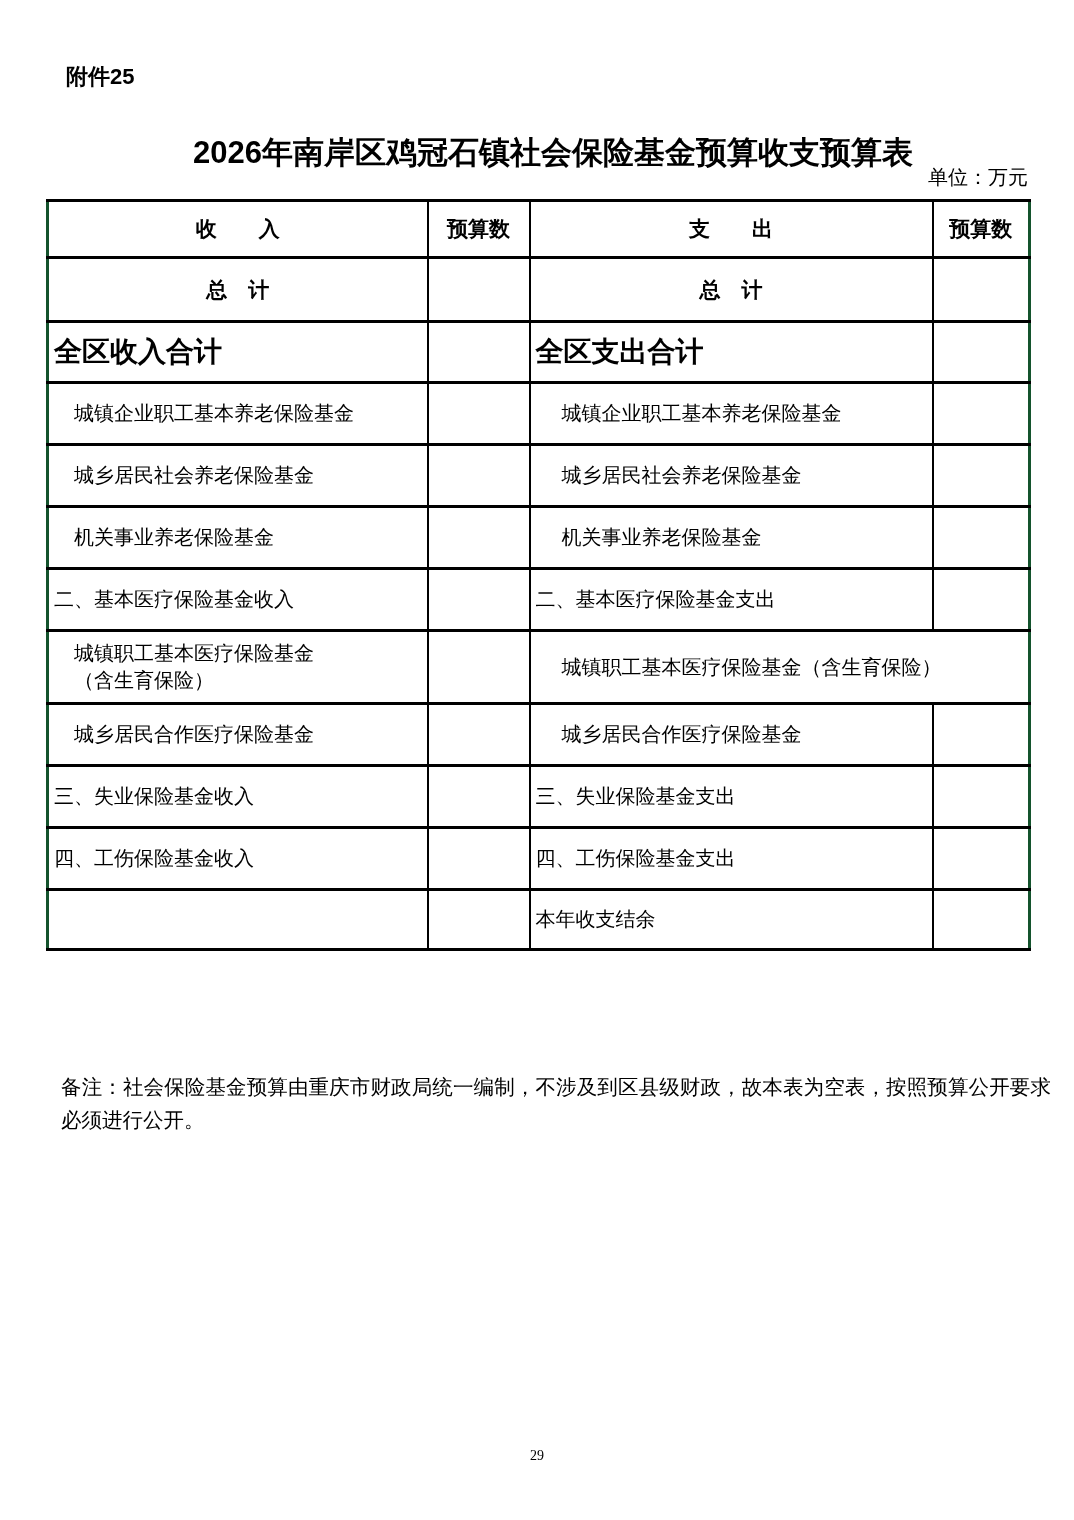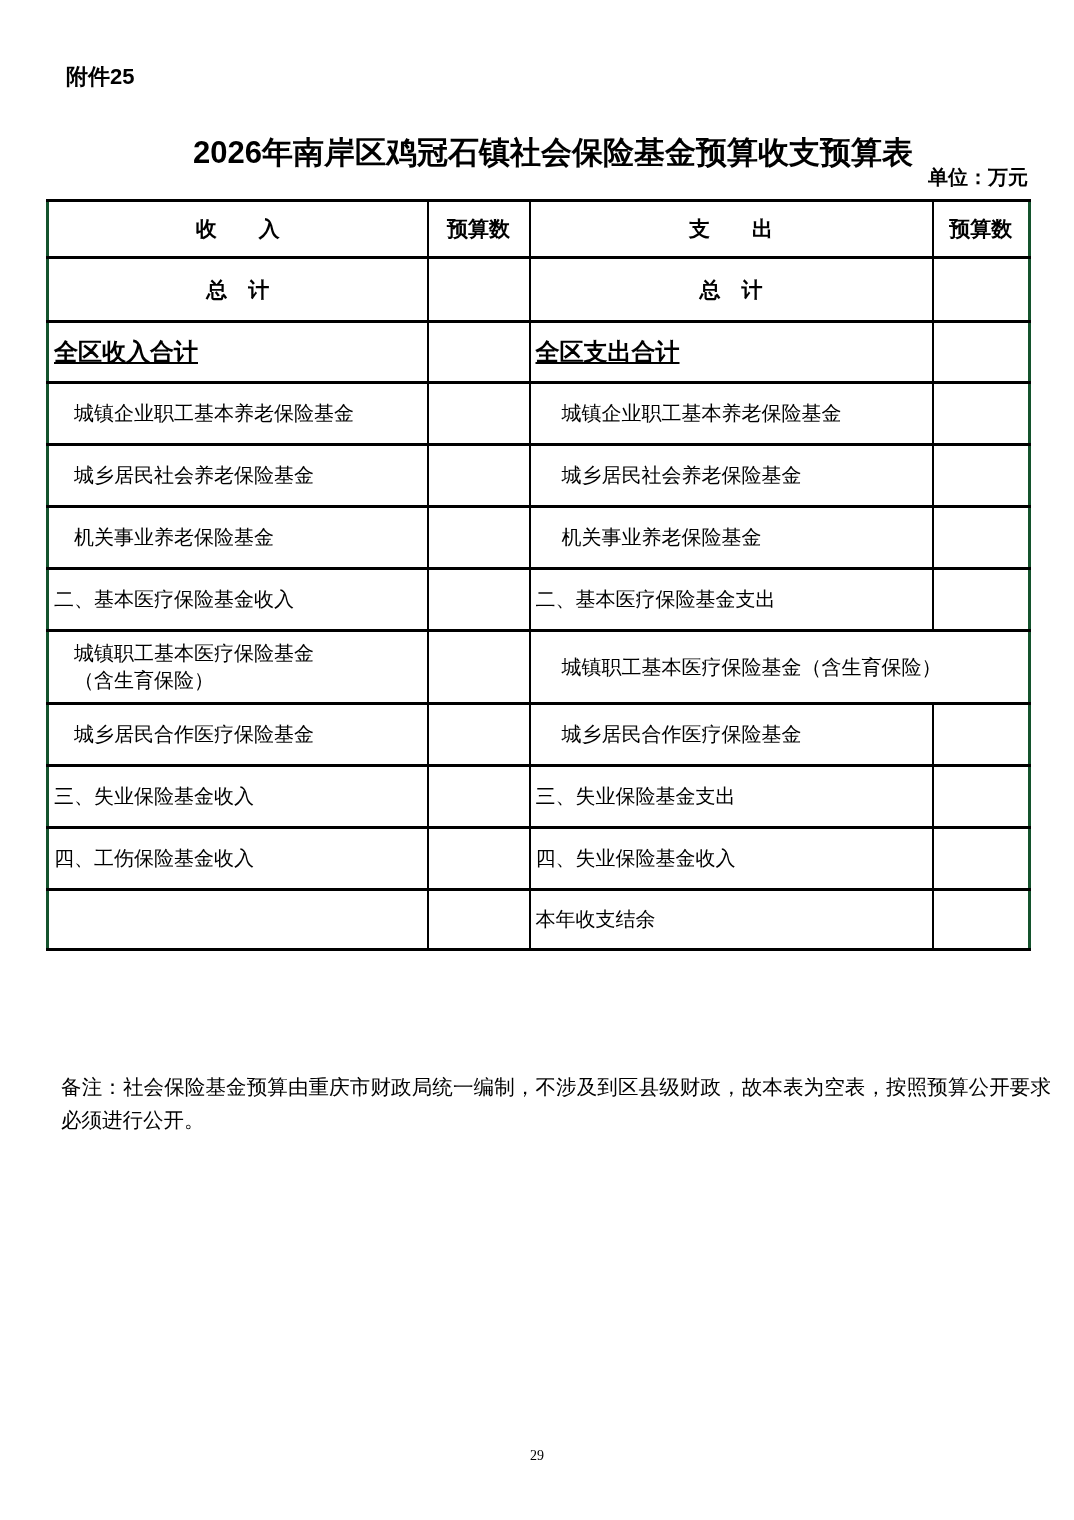--- a/index.html
+++ b/index.html
@@ -16,21 +16,21 @@
     font-weight: 700; font-size: 22px;
   }
   .title {
     position: absolute; left: 0; top: 116px; width: 1074px;
     margin: 16px; text-align: center;
     font-family: "Liberation Sans", sans-serif;
     font-weight: 700; font-size: 31px;
   }
   .unit {
     position: absolute; left: 46px; top: 164px; width: 982px;
-    text-align: right; font-size: 20px; font-weight: bold;
+    text-align: right; font-size: 20px;
   }
   table.budget {
     position: absolute; left: 46px; top: 199px; width: 982px;
     border-collapse: collapse; table-layout: fixed;
     border: 3px solid #14532d;
   }
   table.budget th, table.budget td {
     border-top: 3px solid #000; border-bottom: 3px solid #000;
     border-left: 2px solid #000; border-right: 2px solid #000;
     padding: 0; vertical-align: middle;
@@ -45,21 +45,21 @@
   td.bud { }
   tr.r-total td { height: 64px; }
   tr.r-total td.lbl {
     text-align: center;
     font-family: "Liberation Sans", sans-serif;
     font-weight: 700; font-size: 21px;
   }
   tr.r-bold td { height: 61px; }
   tr.r-bold td.lbl {
     font-family: "Liberation Sans", sans-serif;
-    font-weight: 700; font-size: 24px; padding-left: 5px; text-decoration: underline;
+    font-weight: 700; font-size: 28px; padding-left: 5px;
   }
   tr.r-item td { height: 62px; }
   tr.r-item td.lbl { padding-left: 5px; }
   tr.r-sub td { height: 62px; }
   tr.r-sub td.lbl.inc { padding-left: 25px; }
   tr.r-sub td.lbl.exp { padding-left: 31px; }
   tr.r-tall td { height: 73px; }
   tr.r-last td { height: 60px; }
   .note {
     position: absolute; left: 48px; top: 1058px; width: 990px;
@@ -146,21 +146,21 @@
       </tr>
       <tr class="r-item">
         <td class="lbl inc">三、失业保险基金收入</td>
         <td class="bud"></td>
         <td class="lbl exp">三、失业保险基金支出</td>
         <td class="bud"></td>
       </tr>
       <tr class="r-item">
         <td class="lbl inc">四、工伤保险基金收入</td>
         <td class="bud"></td>
-        <td class="lbl exp">四、失业保险基金收入</td>
+        <td class="lbl exp">四、工伤保险基金支出</td>
         <td class="bud"></td>
       </tr>
       <tr class="r-item r-last">
         <td class="lbl inc"></td>
         <td class="bud"></td>
         <td class="lbl exp">本年收支结余</td>
         <td class="bud"></td>
       </tr>
     </tbody>
 </table>

